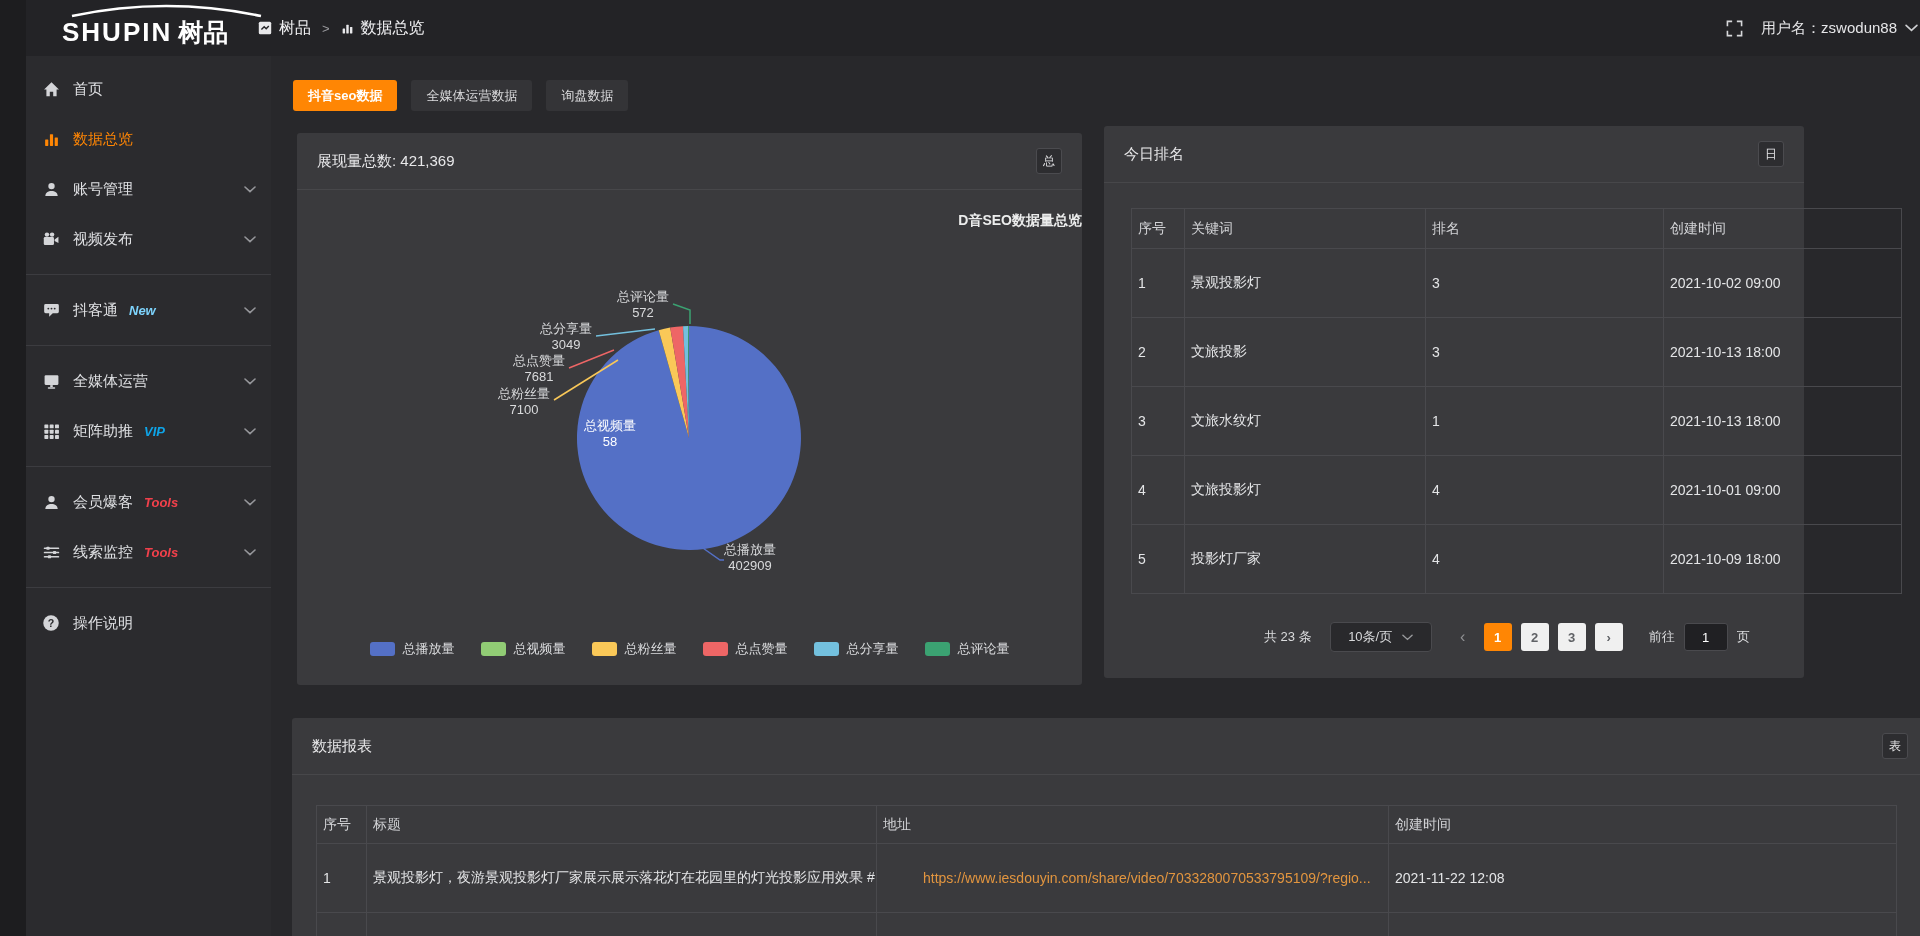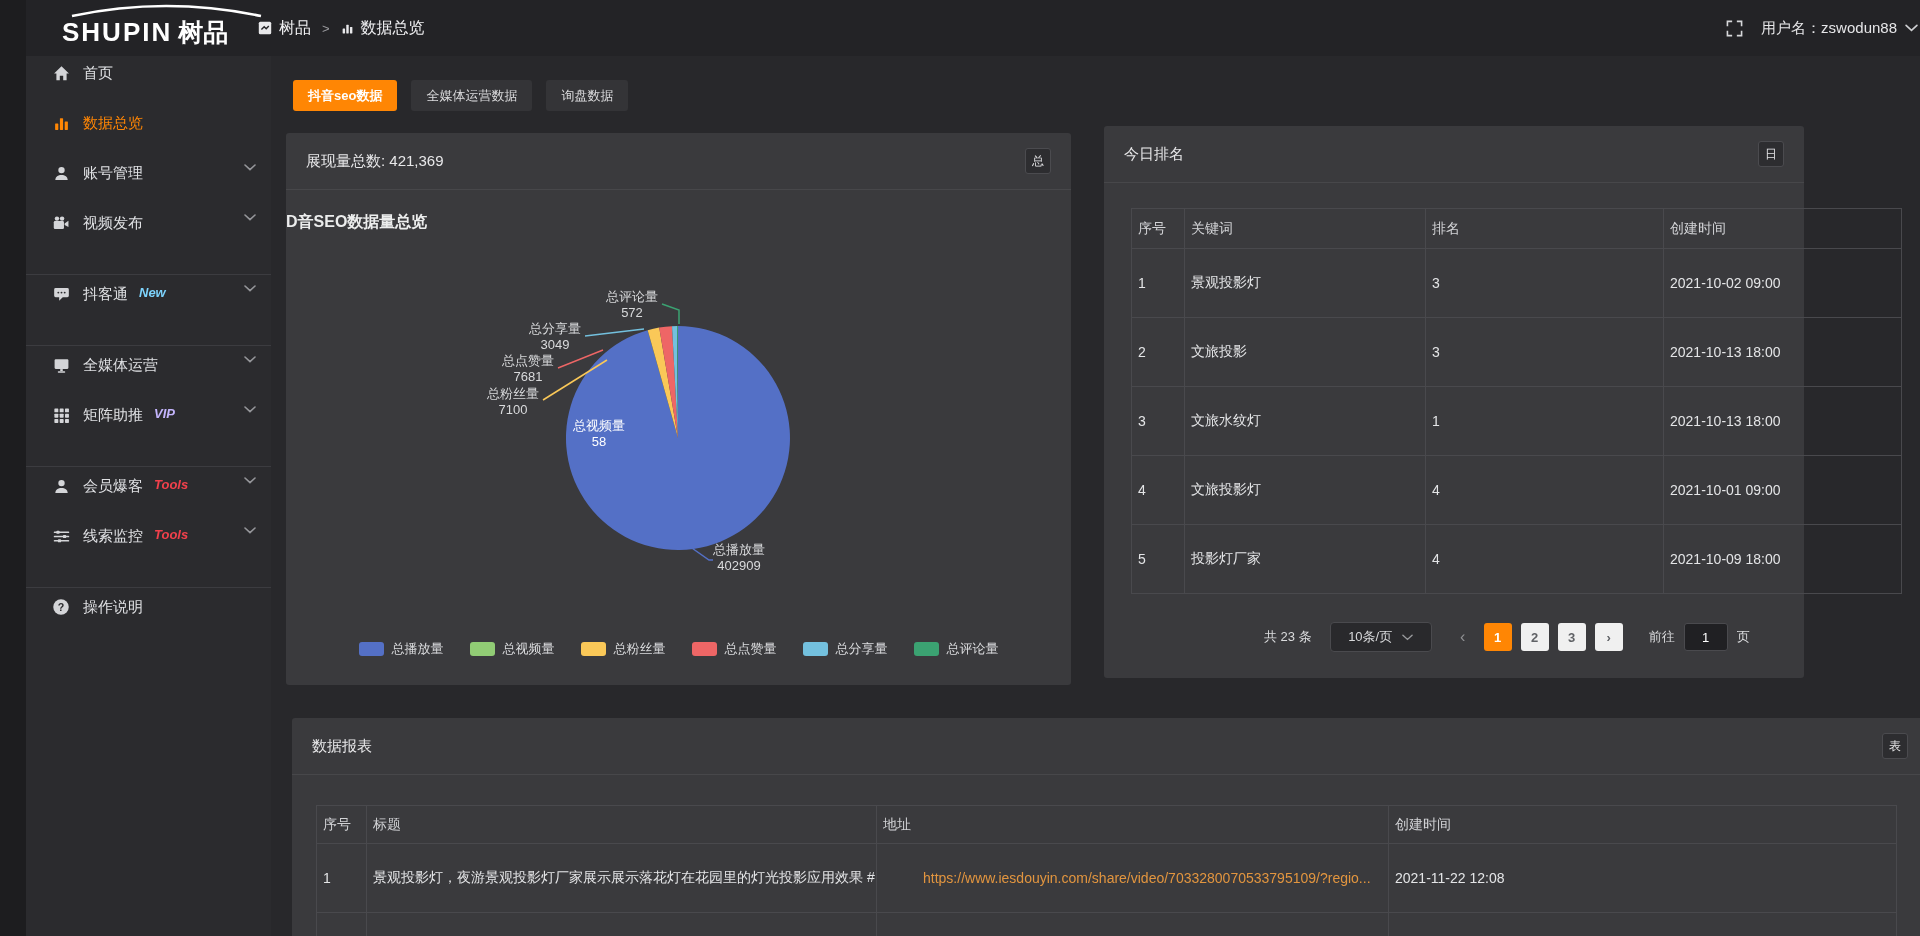--- a/index.html
+++ b/index.html
@@ -17,21 +17,21 @@
   .logo-cn{font-size:25px;font-weight:bold;color:#fff;margin-left:6px;}
   .breadcrumb{position:absolute;left:232px;top:0;height:56px;display:flex;align-items:center;font-size:16px;color:#f0f0f2;}
   .bc-item{display:flex;align-items:center;gap:7px;cursor:pointer;}
   .bc-sep{margin:0 11px;color:#9a9a9e;font-size:13px;}
   .topbar-right{position:absolute;right:28px;top:0;height:56px;display:flex;align-items:center;gap:18px;}
   .fs-btn{display:flex;cursor:pointer;}
   .user-box{display:flex;align-items:center;gap:8px;font-size:15px;color:#e6e6e8;cursor:pointer;}
 
   
   .sidebar{position:absolute;left:0;top:56px;width:245px;height:880px;background:#2b2b2e;padding-top:8px;}
-  .side-item{position:relative;height:50px;display:flex;align-items:flex-start;padding-left:26px;
+  .side-item{position:relative;height:50px;display:flex;align-items:center;padding-left:16px;
              color:#dfe0e3;cursor:pointer;font-size:15px;}
   .side-item .s-icon{width:18px;height:18px;display:flex;align-items:center;justify-content:center;color:#d4d5d8;}
   .side-item .s-label{margin-left:13px;}
   .side-item.active, .side-item.active .s-icon{color:#ff8604;}
   .side-badge{margin-left:11px;font-size:13px;font-weight:bold;font-style:italic;}
   .side-chevron{position:absolute;right:15px;color:#95969a;display:flex;}
   .side-divider{height:1px;background:#3c3c40;margin:10px 0;}
 
   
   .content{position:absolute;left:245px;top:56px;width:1675px;height:880px;overflow:hidden;}
@@ -40,28 +40,28 @@
        background:#343437;color:#dcdcde;cursor:pointer;}
   .tab.active{background:#ff8604;color:#fff;font-weight:bold;}
 
   .panel{position:absolute;background:#3a3a3d;border-radius:3px;}
   .panel-header{height:57px;display:flex;align-items:center;padding:0 20px;
                 border-bottom:1px solid #47474a;font-size:15px;color:#e8e8ea;}
   .panel-header .ph-title{flex:1;}
   .corner-btn{width:26px;height:26px;border-radius:3px;background:#2d2d30;border:1px solid #4b4b4f;
               color:#e2e2e4;font-size:12px;cursor:pointer;font-family:inherit;padding:0;}
 
-  .panel-impressions{left:15px;top:77px;width:785px;height:552px;}
+  .panel-impressions{left:26px;top:77px;width:785px;height:552px;}
   .panel-ranking{left:833px;top:70px;width:700px;height:552px;}
   .panel-report{left:21px;top:662px;width:1636px;height:280px;}
 
   
   .chart-area{position:absolute;left:0;top:57px;width:785px;height:495px;}
-  .chart-title{position:absolute;left:0;top:22px;width:100%;text-align:left;
-               font-size:16px;font-weight:bold;color:#eceded;}
+  .chart-title{position:absolute;left:0;top:22px;width:100%;text-align:right;
+               font-size:14px;font-weight:bold;color:#eceded;}
   .pie-label{position:absolute;font-size:13px;color:#d9dadc;text-align:center;line-height:16px;white-space:nowrap;}
   .pie-label.inside{color:#fff;}
   .legend{position:absolute;left:0;top:450px;width:100%;display:flex;justify-content:center;
           align-items:center;gap:26px;}
   .legend-item{display:flex;align-items:center;gap:8px;font-size:13px;color:#dcdddf;cursor:pointer;}
   .legend-swatch{width:25px;height:14px;border-radius:3px;}
 
   
   .dtable{border-collapse:collapse;table-layout:fixed;}
   .dtable th,.dtable td{border:1px solid #49494d;text-align:left;font-weight:normal;
@@ -235,21 +235,21 @@
             <rect x="11.3" y="1.3" width="3.7" height="3.7" rx="0.6"></rect>
             <rect x="1.3" y="6.3" width="3.7" height="3.7" rx="0.6"></rect>
             <rect x="6.3" y="6.3" width="3.7" height="3.7" rx="0.6"></rect>
             <rect x="11.3" y="6.3" width="3.7" height="3.7" rx="0.6"></rect>
             <rect x="1.3" y="11.3" width="3.7" height="3.7" rx="0.6"></rect>
             <rect x="6.3" y="11.3" width="3.7" height="3.7" rx="0.6"></rect>
             <rect x="11.3" y="11.3" width="3.7" height="3.7" rx="0.6"></rect>
           </svg>
         </span>
         <span class="s-label">矩阵助推</span>
-        <span class="side-badge" style="color:#c4b5fd">VIP</span>
+        <span class="side-badge" style="color:#0ea5e9">VIP</span>
         <span class="side-chevron">
           <svg width="12" height="7" viewBox="0 0 12 7" fill="none" stroke="currentColor" stroke-width="1.6" stroke-linecap="round">
             <path d="M1 1l5 4.6L11 1"></path>
           </svg>
         </span>
       </div>
       <div class="side-divider"></div>
       <div class="side-item">
         <span class="s-icon">
           <svg width="17" height="17" viewBox="0 0 16 16" fill="currentColor">

